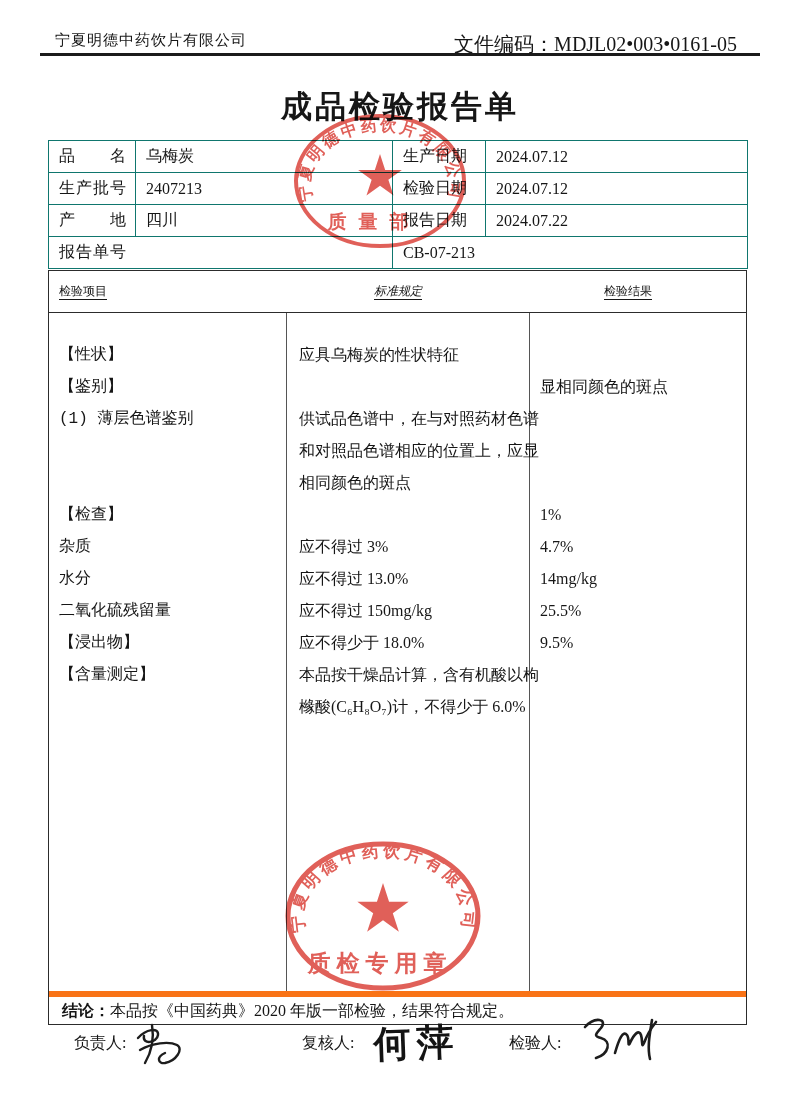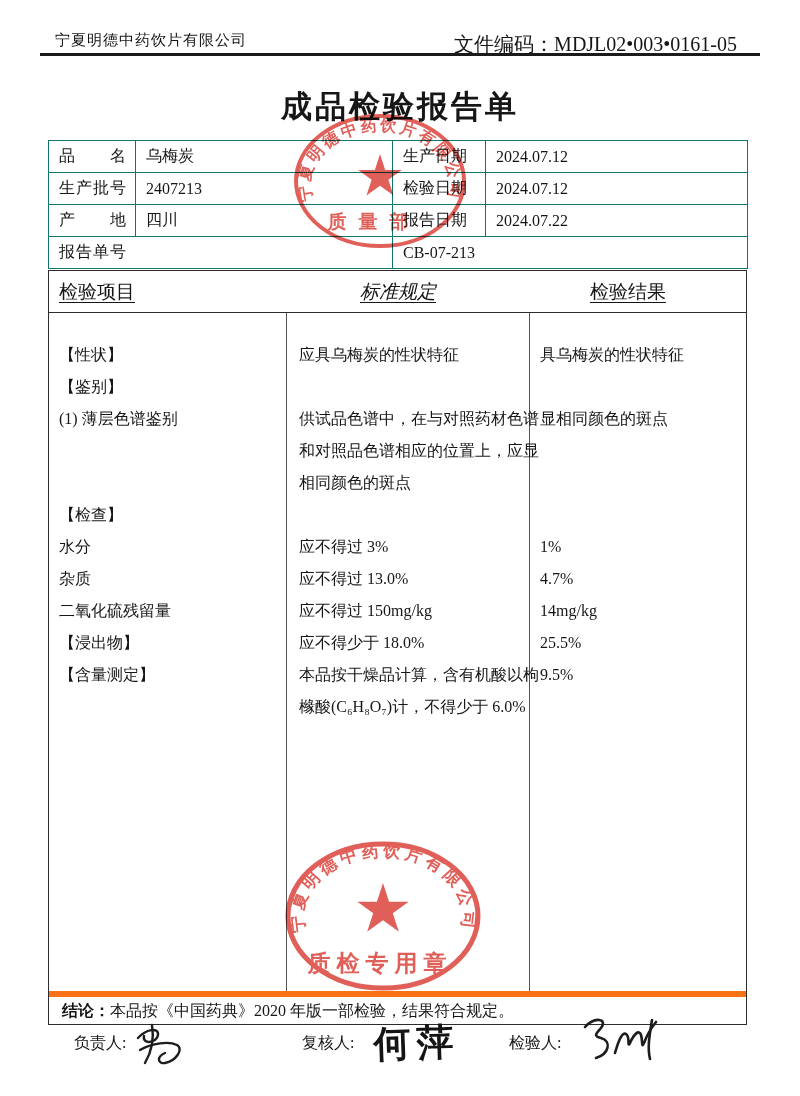--- a/index.html
+++ b/index.html
@@ -20,28 +20,28 @@
 
   
   table.info{left:48px;top:140px;width:699px;border-collapse:collapse;table-layout:fixed;position:absolute;}
   table.info td{border:1px solid #0f766e;height:31px;font-size:16px;padding:0 2px 0 10px;white-space:nowrap;overflow:hidden;}
   td.lab{letter-spacing:1px;}
   td.dlab{text-align:left;padding-left:2px;font-family:Liberation Serif, serif;}
 
   
   .main-table{left:48px;top:270px;width:699px;height:755px;border:1px solid #2c2c2c;box-sizing:border-box;display:flex;flex-direction:column;}
   .mt-head{height:41px;border-bottom:1px solid #2c2c2c;display:flex;flex:0 0 auto;}
-  .mt-head .h{line-height:41px;font-size:19px;}
+  .mt-head .h{line-height:41px;font-size:12px;}
   .mt-head .h span{text-decoration:underline;text-underline-offset:4px;}
   .h1{width:237px;padding-left:10px;box-sizing:border-box;}
   .h2{width:224px;text-align:center;box-sizing:border-box;font-style:italic;}
   .h3{flex:1;text-align:center;}
   .mt-body{flex:1;display:flex;}
   .col{box-sizing:border-box;padding-top:26px;}
-  .col1{width:237px;padding-left:10px;}
+  .col1{width:237px;padding-left:10px;font-family:Liberation Mono, monospace;}
   .col2{width:244px;border-left:1px solid #555;border-right:1px solid #555;padding-left:12px;}
   .col3{flex:1;padding-left:10px;}
   .ln{height:32px;line-height:32px;font-size:16px;white-space:nowrap;}
   .mt-conclusion{flex:0 0 auto;height:27px;line-height:27px;border-top:6px solid #f97316;font-size:16px;padding-left:13px;white-space:nowrap;}
   .mt-conclusion .b{font-weight:bold;}
 
   
   .sig-label{top:1033px;font-size:16px;margin-left:12px;}
   .sl1{left:62px;} .sl2{left:290px;} .sl3{left:497px;}
   .sig-svg{pointer-events:none;}
@@ -99,43 +99,42 @@
     <div class="h h3"><span>检验结果</span></div>
   </div>
   <div class="mt-body">
     <div class="col col1">
       <div class="ln">【性状】</div>
       <div class="ln">【鉴别】</div>
       <div class="ln">(1) 薄层色谱鉴别</div>
       <div class="ln"></div>
       <div class="ln"></div>
       <div class="ln">【检查】</div>
+      <div class="ln">杂质</div>
       <div class="ln">水分</div>
-      <div class="ln">杂质</div>
       <div class="ln">二氧化硫残留量</div>
       <div class="ln">【浸出物】</div>
       <div class="ln">【含量测定】</div>
       <div class="ln"></div>
     </div>
     <div class="col col2">
       <div class="ln">应具乌梅炭的性状特征</div>
       <div class="ln"></div>
       <div class="ln">供试品色谱中，在与对照药材色谱</div>
       <div class="ln">和对照品色谱相应的位置上，应显</div>
       <div class="ln">相同颜色的斑点</div>
       <div class="ln"></div>
       <div class="ln">应不得过 3%</div>
       <div class="ln">应不得过 13.0%</div>
       <div class="ln">应不得过 150mg/kg</div>
       <div class="ln">应不得少于 18.0%</div>
       <div class="ln">本品按干燥品计算，含有机酸以枸</div>
       <div class="ln">橼酸(C₆H₈O₇)计，不得少于 6.0%</div>
     </div>
     <div class="col col3">
-      <div class="ln">具乌梅炭的性状特征</div>
       <div class="ln"></div>
       <div class="ln">显相同颜色的斑点</div>
       <div class="ln"></div>
       <div class="ln"></div>
       <div class="ln"></div>
       <div class="ln">1%</div>
       <div class="ln">4.7%</div>
       <div class="ln">14mg/kg</div>
       <div class="ln">25.5%</div>
       <div class="ln">9.5%</div>

